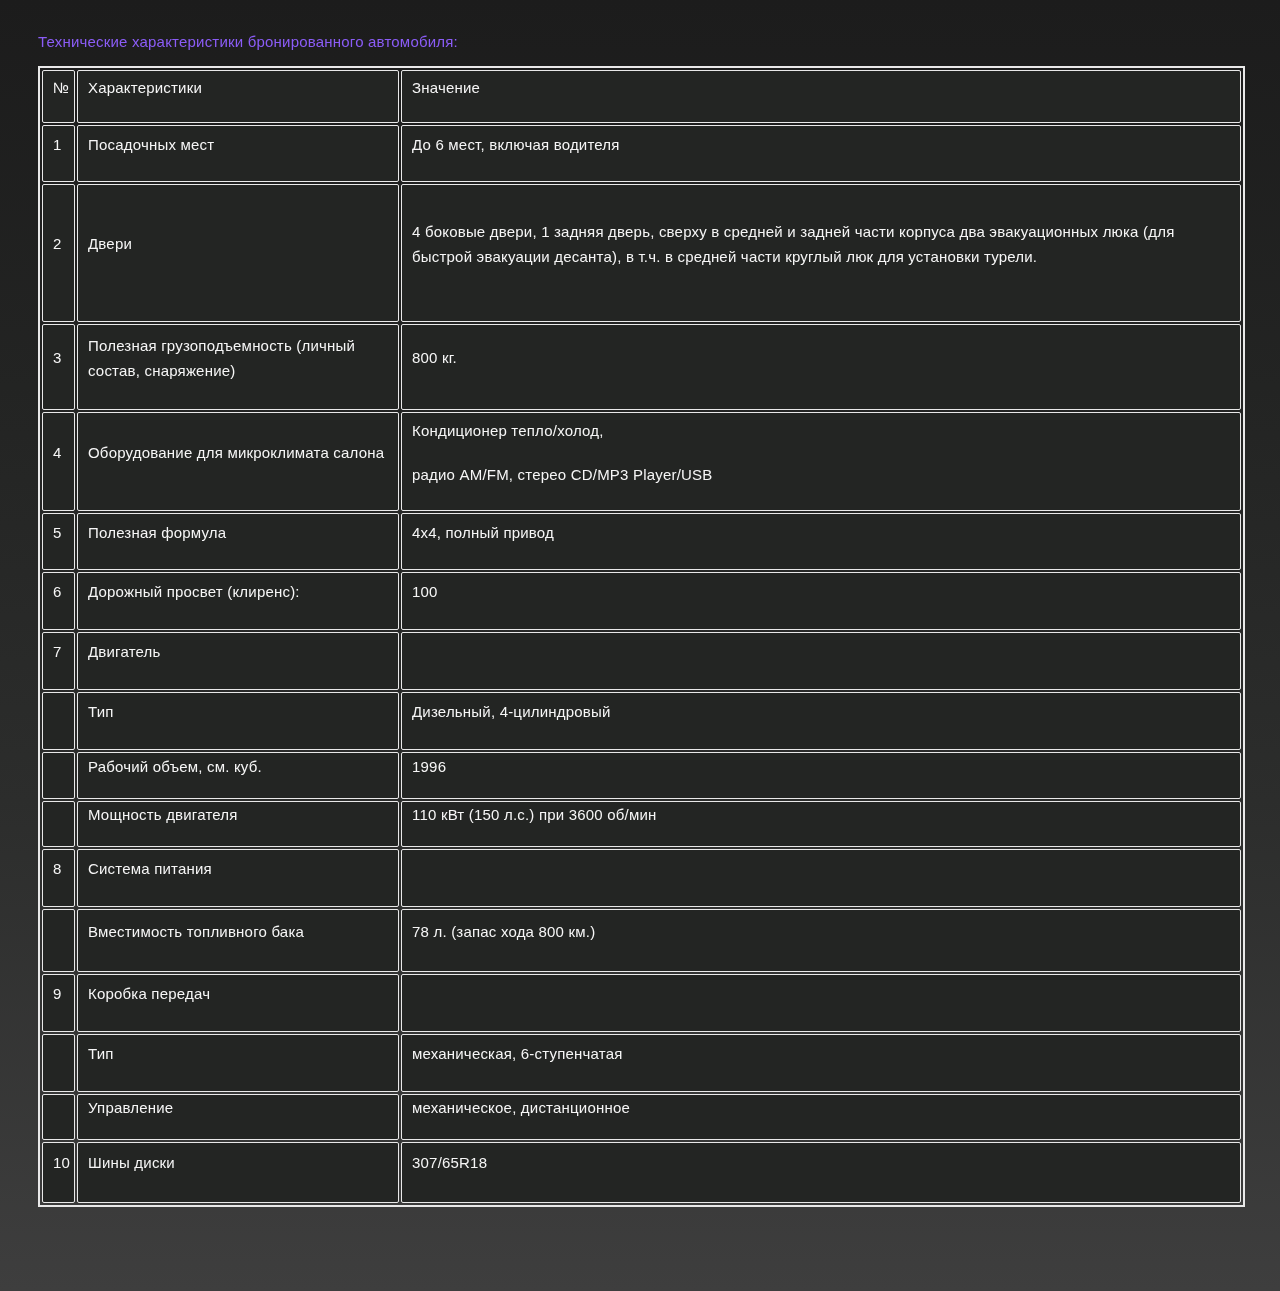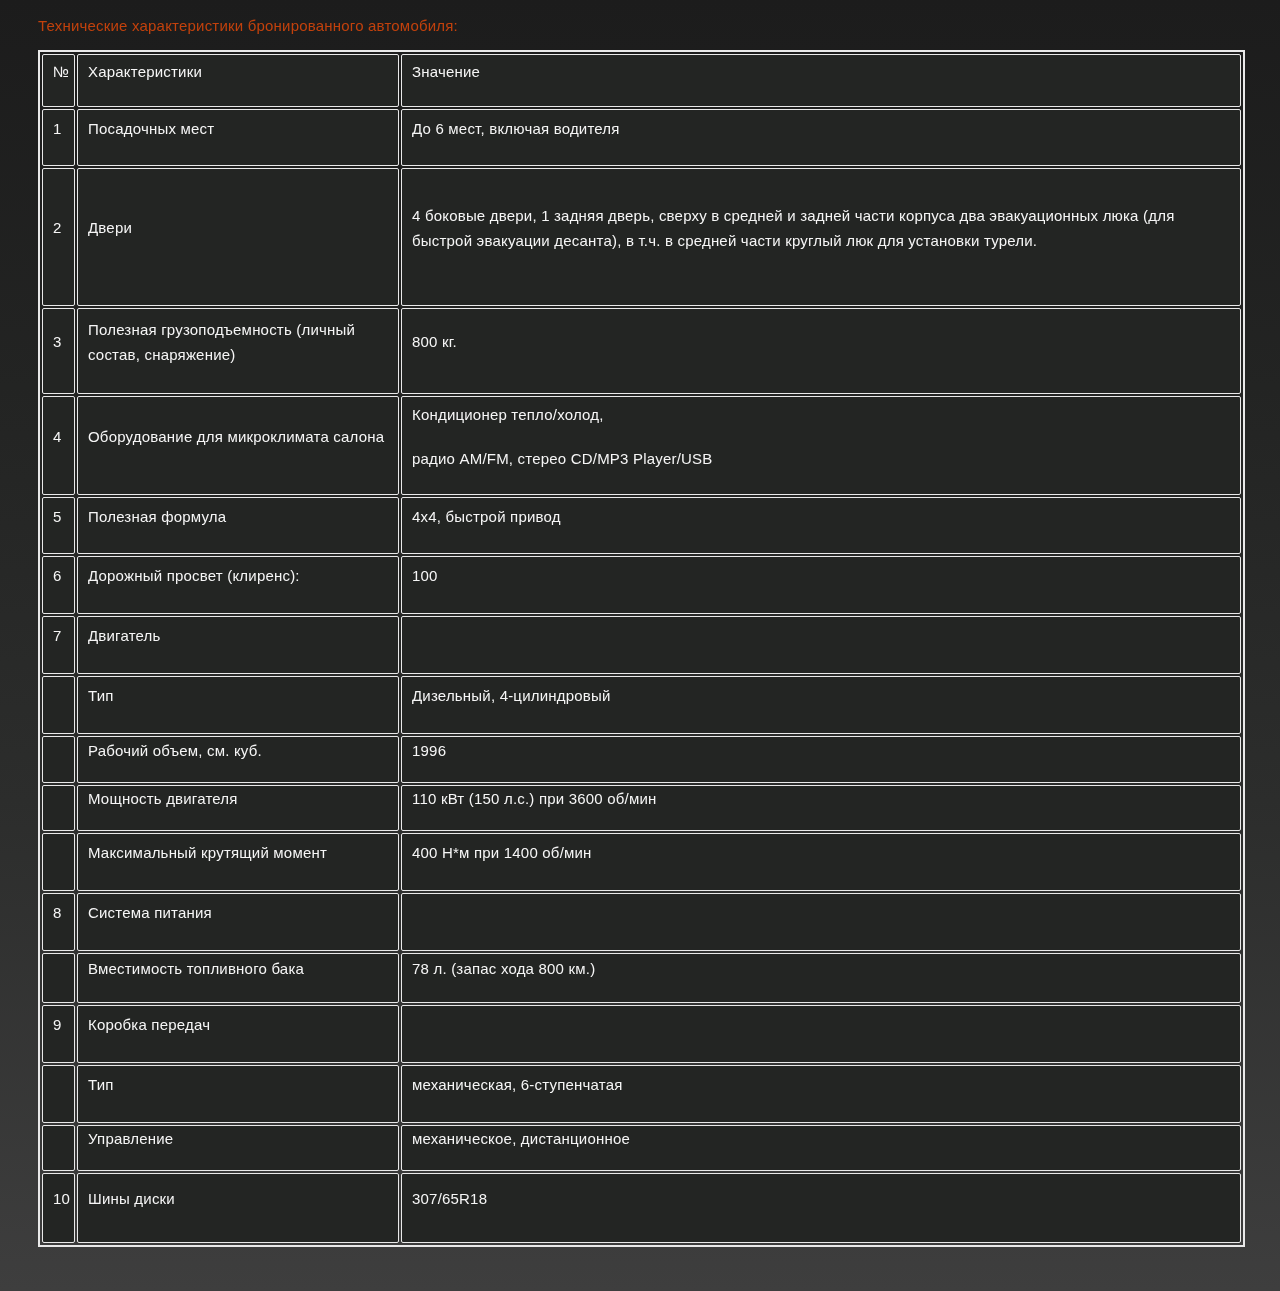--- a/index.html
+++ b/index.html
@@ -15,23 +15,23 @@
     -webkit-font-smoothing: antialiased;
     overflow: hidden;
   }
   .page {
     padding: 15px 35px 0 38px;
     box-sizing: border-box;
   }
   .page-title {
     font-size: 15px;
     line-height: 1.4;
-    margin: 0 0 14px 0;
+    margin: 16px 0 14px 0;
     font-weight: normal;
-    color: #c2410c;
+    color: #8b5cf6;
     letter-spacing: 0.2px;
   }
   table.specs {
     border-collapse: separate;
     border-spacing: 2px;
     border: 2px solid #e9e9e9;
     width: 1207px;
     table-layout: fixed;
     background: transparent;
   }
@@ -135,21 +135,21 @@
           </td>
       </tr>
       <tr style="height:57px">
         <td class="num">
             <p>5</p>
           </td>
         <td>
             <p>Полезная формула</p>
           </td>
         <td>
-            <p>4x4, быстрой привод</p>
+            <p>4x4, полный привод</p>
           </td>
       </tr>
       <tr style="height:58px">
         <td class="num">
             <p>6</p>
           </td>
         <td>
             <p>Дорожный просвет (клиренс):</p>
           </td>
         <td>
@@ -195,41 +195,30 @@
           </td>
         <td>
             <p>Мощность двигателя</p>
           </td>
         <td>
             <p>110 кВт (150 л.с.) при 3600 об/мин</p>
           </td>
       </tr>
       <tr style="height:58px">
         <td class="num">
-            <p></p>
-          </td>
-        <td>
-            <p>Максимальный крутящий момент</p>
-          </td>
-        <td>
-            <p>400 Н*м при 1400 об/мин</p>
-          </td>
-      </tr>
-      <tr style="height:58px">
-        <td class="num">
             <p>8</p>
           </td>
         <td>
             <p>Система питания</p>
           </td>
         <td>
             <p></p>
           </td>
       </tr>
-      <tr style="height:50px">
+      <tr style="height:63px">
         <td class="num">
             <p></p>
           </td>
         <td>
             <p>Вместимость топливного бака</p>
           </td>
         <td>
             <p>78 л. (запас хода 800 км.)</p>
           </td>
       </tr>
@@ -259,21 +248,21 @@
         <td class="num">
             <p></p>
           </td>
         <td>
             <p>Управление</p>
           </td>
         <td>
             <p>механическое, дистанционное</p>
           </td>
       </tr>
-      <tr style="height:70px">
+      <tr style="height:61px">
         <td class="num">
             <p>10</p>
           </td>
         <td>
             <p>Шины диски</p>
           </td>
         <td>
             <p>307/65R18</p>
           </td>
       </tr>

